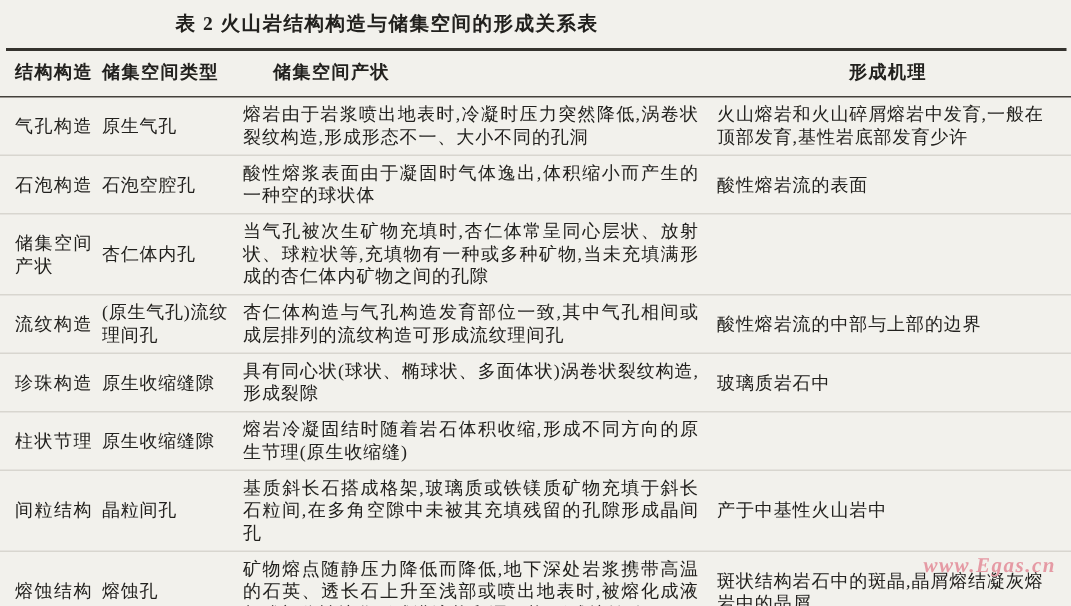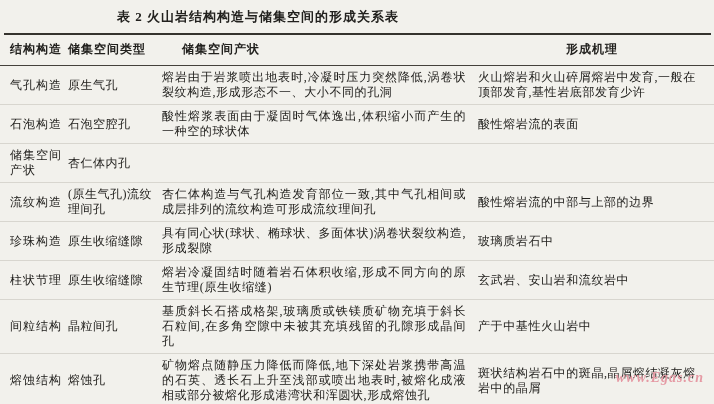--- a/index.html
+++ b/index.html
@@ -104,41 +104,41 @@
     <div class="grid-row">
       <div class="cell-structure">石泡构造</div>
       <div class="cell-type">石泡空腔孔</div>
       <div class="cell-mech">酸性熔浆表面由于凝固时气体逸出,体积缩小而产生的一种空的球状体</div>
       <div class="cell-occ">酸性熔岩流的表面</div>
     </div>
 
     <div class="grid-row">
       <div class="cell-structure">储集空间产状</div>
       <div class="cell-type">杏仁体内孔</div>
+      <div class="cell-mech">当气孔被次生矿物充填时,杏仁体常呈同心层状、放射状、球粒状等,充填物有一种或多种矿物,当未充填满形成的杏仁体内矿物之间的孔隙</div>
     </div>
 
     <div class="grid-row">
       <div class="cell-structure">流纹构造</div>
       <div class="cell-type">(原生气孔)流纹理间孔</div>
       <div class="cell-mech">杏仁体构造与气孔构造发育部位一致,其中气孔相间或成层排列的流纹构造可形成流纹理间孔</div>
       <div class="cell-occ">酸性熔岩流的中部与上部的边界</div>
     </div>
 
     <div class="grid-row">
       <div class="cell-structure">珍珠构造</div>
       <div class="cell-type">原生收缩缝隙</div>
       <div class="cell-mech">具有同心状(球状、椭球状、多面体状)涡卷状裂纹构造,形成裂隙</div>
       <div class="cell-occ">玻璃质岩石中</div>
     </div>
 
     <div class="grid-row">
       <div class="cell-structure">柱状节理</div>
       <div class="cell-type">原生收缩缝隙</div>
       <div class="cell-mech">熔岩冷凝固结时随着岩石体积收缩,形成不同方向的原生节理(原生收缩缝)</div>
-      <div class="cell-occ">玄武岩、安山岩和流纹岩中</div>
     </div>
 
     <div class="grid-row">
       <div class="cell-structure">间粒结构</div>
       <div class="cell-type">晶粒间孔</div>
       <div class="cell-mech">基质斜长石搭成格架,玻璃质或铁镁质矿物充填于斜长石粒间,在多角空隙中未被其充填残留的孔隙形成晶间孔</div>
       <div class="cell-occ">产于中基性火山岩中</div>
     </div>
 
     <div class="grid-row">

